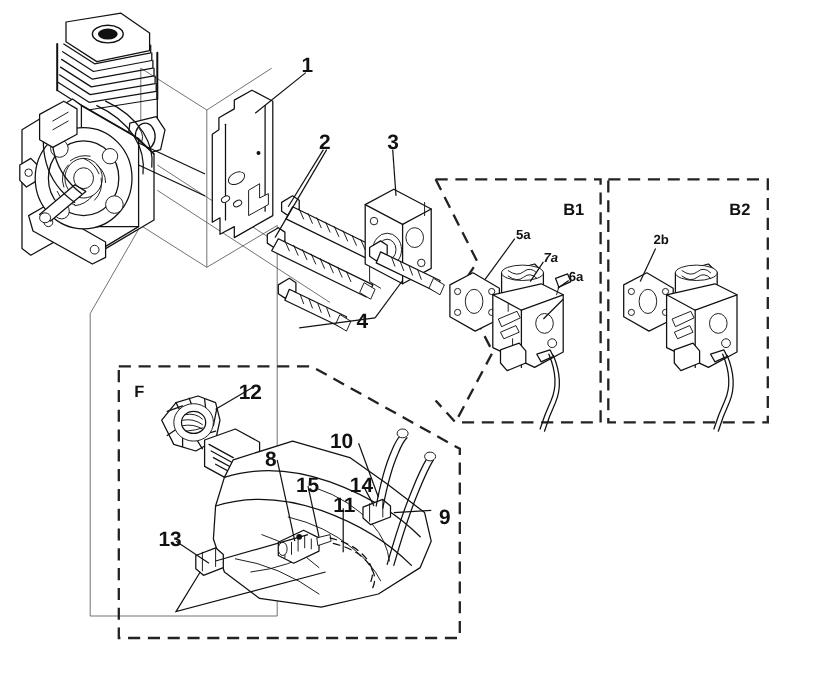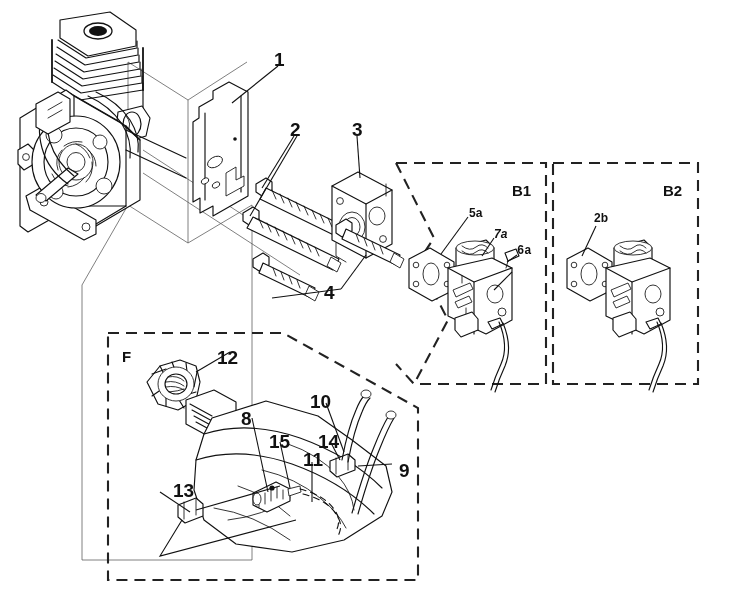--- a/index.html
+++ b/index.html
@@ -410,25 +410,25 @@
   <div class="grp lbl" style="left:512px;top:183px;">B1</div>
   <div class="grp lbl" style="left:663px;top:183px;">B2</div>
   <div class="grp lbl" style="left:122px;top:349px;">F</div>
 
   <div class="n lbl" style="left:274px;top:50px;">1</div>
   <div class="n lbl" style="left:290px;top:120px;">2</div>
   <div class="n lbl" style="left:352px;top:120px;">3</div>
   <div class="n lbl" style="left:324px;top:283px;">4</div>
   <div class="n sm lbl" style="left:469px;top:207px;">5a</div>
   <div class="n sm lbl" style="left:494px;top:228px;font-style:italic;">7a</div>
-  <div class="n sm lbl" style="left:517px;top:245px;font-family:Liberation Mono, monospace;">6a</div>
+  <div class="n sm lbl" style="left:517px;top:245px;">6a</div>
   <div class="n sm lbl" style="left:594px;top:212px;">2b</div>
   <div class="n lbl" style="left:217px;top:348px;">12</div>
   <div class="n lbl" style="left:241px;top:409px;">8</div>
-  <div class="n lbl" style="left:310px;top:392px;">10</div>
+  <div class="n lbl" style="left:300px;top:392px;">10</div>
   <div class="n lbl" style="left:269px;top:432px;">15</div>
   <div class="n lbl" style="left:318px;top:432px;text-align:right;">14</div>
   <div class="n lbl" style="left:303px;top:450px;">11</div>
   <div class="n lbl" style="left:399px;top:461px;">9</div>
-  <div class="n lbl" style="left:144px;top:481px;margin-left:29px;">13</div>
+  <div class="n lbl" style="left:144px;top:481px;">13</div>
 
   <div class="botbar"></div>
 </div>
 
 </body></html>

